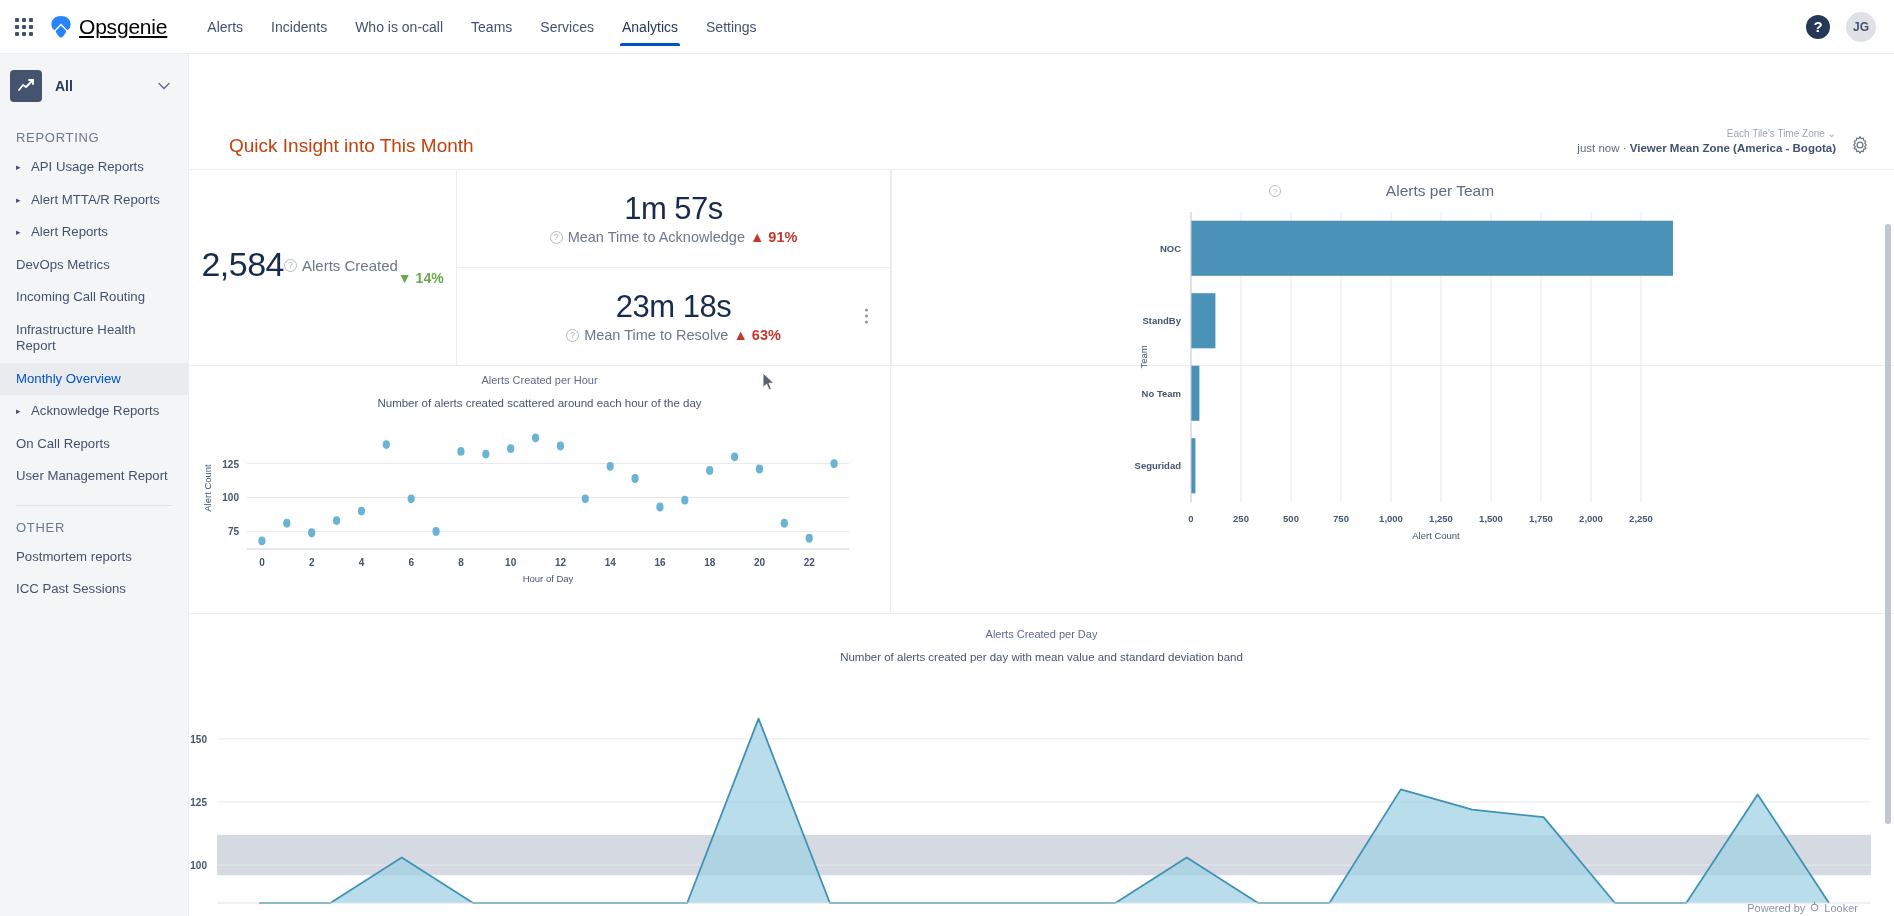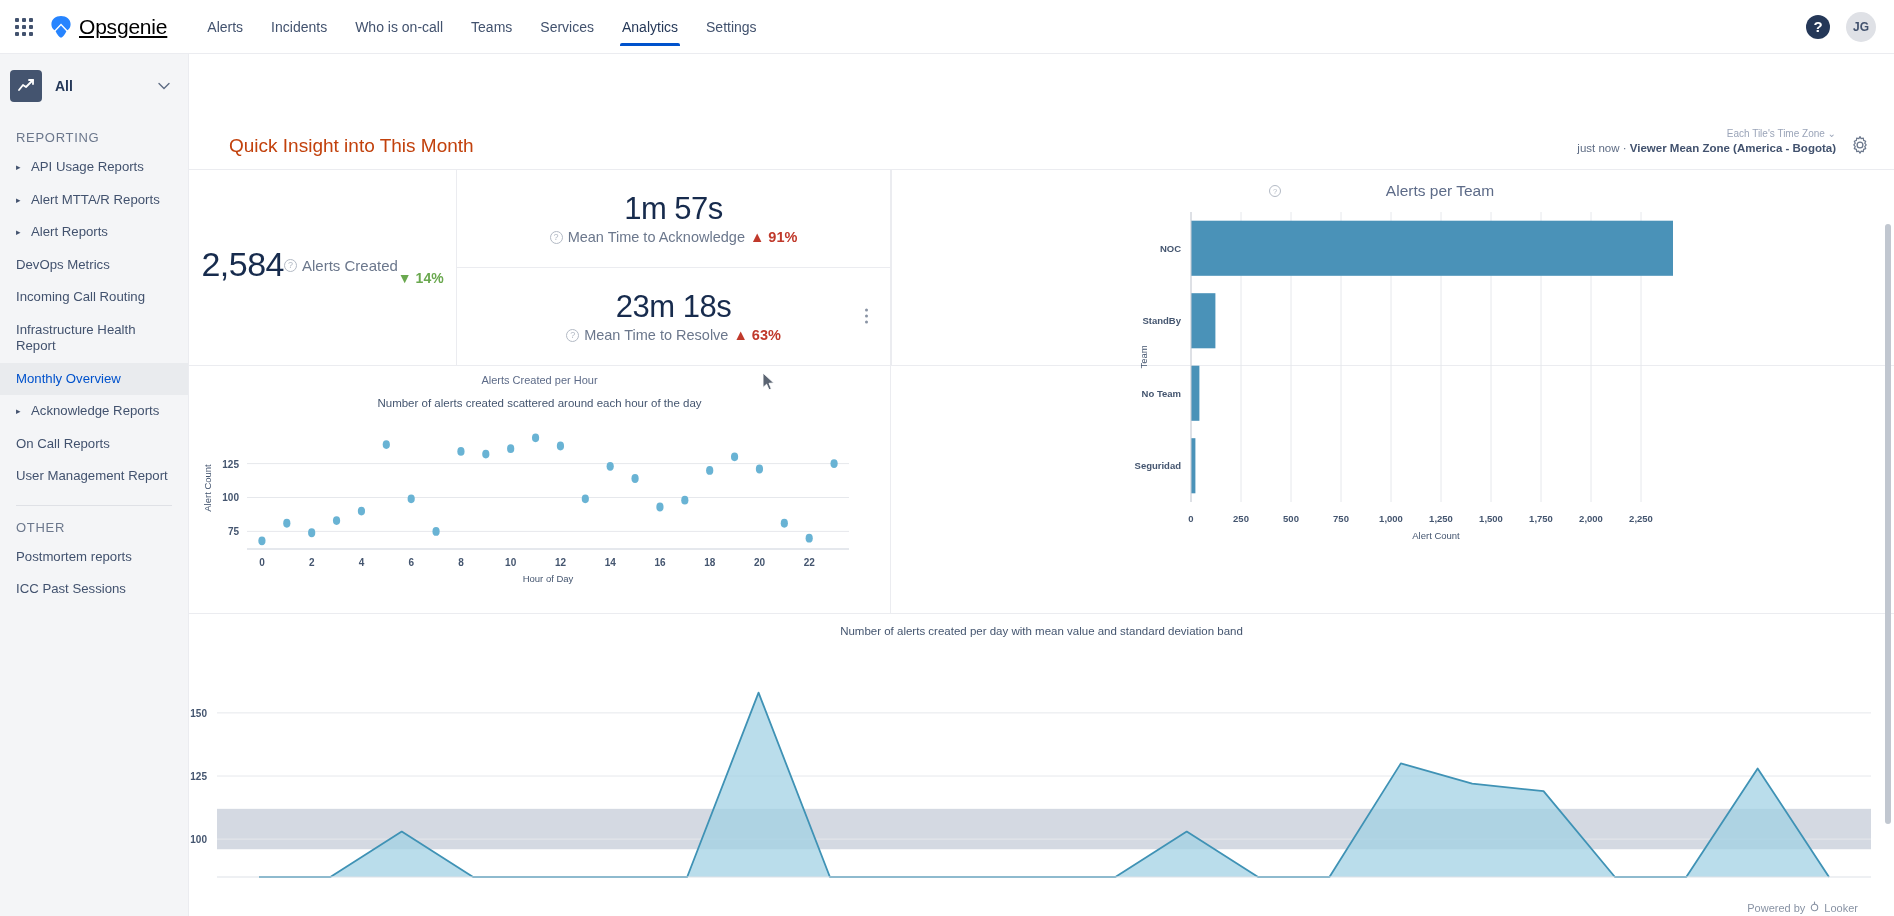--- a/index.html
+++ b/index.html
@@ -412,20 +412,21 @@
             <ellipse cx="570.4462809917355" cy="60.022222222222226" rx="3.6" ry="4.4" fill="#69b3d4"></ellipse>
             <ellipse cx="595.3223140495867" cy="114.24444444444444" rx="3.6" ry="4.4" fill="#69b3d4"></ellipse>
             <ellipse cx="620.198347107438" cy="129.15555555555557" rx="3.6" ry="4.4" fill="#69b3d4"></ellipse>
             <ellipse cx="645.0743801652892" cy="54.60000000000001" rx="3.6" ry="4.4" fill="#69b3d4"></ellipse>
           </svg>
       </div>
       <div style="flex:1;"></div>
     </div>
 
     <div class="day-tile">
+      <div class="chart-title" style="padding-top:14px;">Alerts Created per Day</div>
       <div class="chart-sub">Number of alerts created per day with mean value and standard deviation band</div>
       <svg id="svg-day" width="1684" height="270" viewBox="0 0 1684 270" style="margin-top:10px;">
           <rect x="28" y="161.825" width="1654" height="40.400000000000006" fill="#ccd2dd" opacity="0.85"></rect>
           <line x1="28" y1="192.125" x2="1682" y2="192.125" stroke="#e6e8ec" stroke-width="1"></line>
           <text x="18" y="196.125" text-anchor="end" font-size="10" fill="#44556f" font-weight="600">100</text>
           <line x1="28" y1="129" x2="1682" y2="129" stroke="#e6e8ec" stroke-width="1"></line>
           <text x="18" y="133" text-anchor="end" font-size="10" fill="#44556f" font-weight="600">125</text>
           <line x1="28" y1="65.875" x2="1682" y2="65.875" stroke="#e6e8ec" stroke-width="1"></line>
           <text x="18" y="69.875" text-anchor="end" font-size="10" fill="#44556f" font-weight="600">150</text>
           <path d="M 70 230 L 141.36363636363637 230 L 212.72727272727272 184.55 L 284.09090909090907 230 L 355.45454545454544 230 L 426.8181818181818 230 L 498.18181818181813 230 L 569.5454545454545 45.67500000000001 L 640.9090909090909 230 L 712.2727272727274 230 L 783.6363636363636 230 L 855 230 L 926.3636363636363 230 L 997.7272727272727 184.55 L 1069.090909090909 230 L 1140.4545454545453 230 L 1211.8181818181818 116.375 L 1283.1818181818182 136.575 L 1354.5454545454547 144.15 L 1425.909090909091 230 L 1497.2727272727273 230 L 1568.6363636363637 121.42500000000001 L 1640 230 L 1640 230 L 70 230 Z" fill="#9fd0e3" opacity="0.72"></path>

